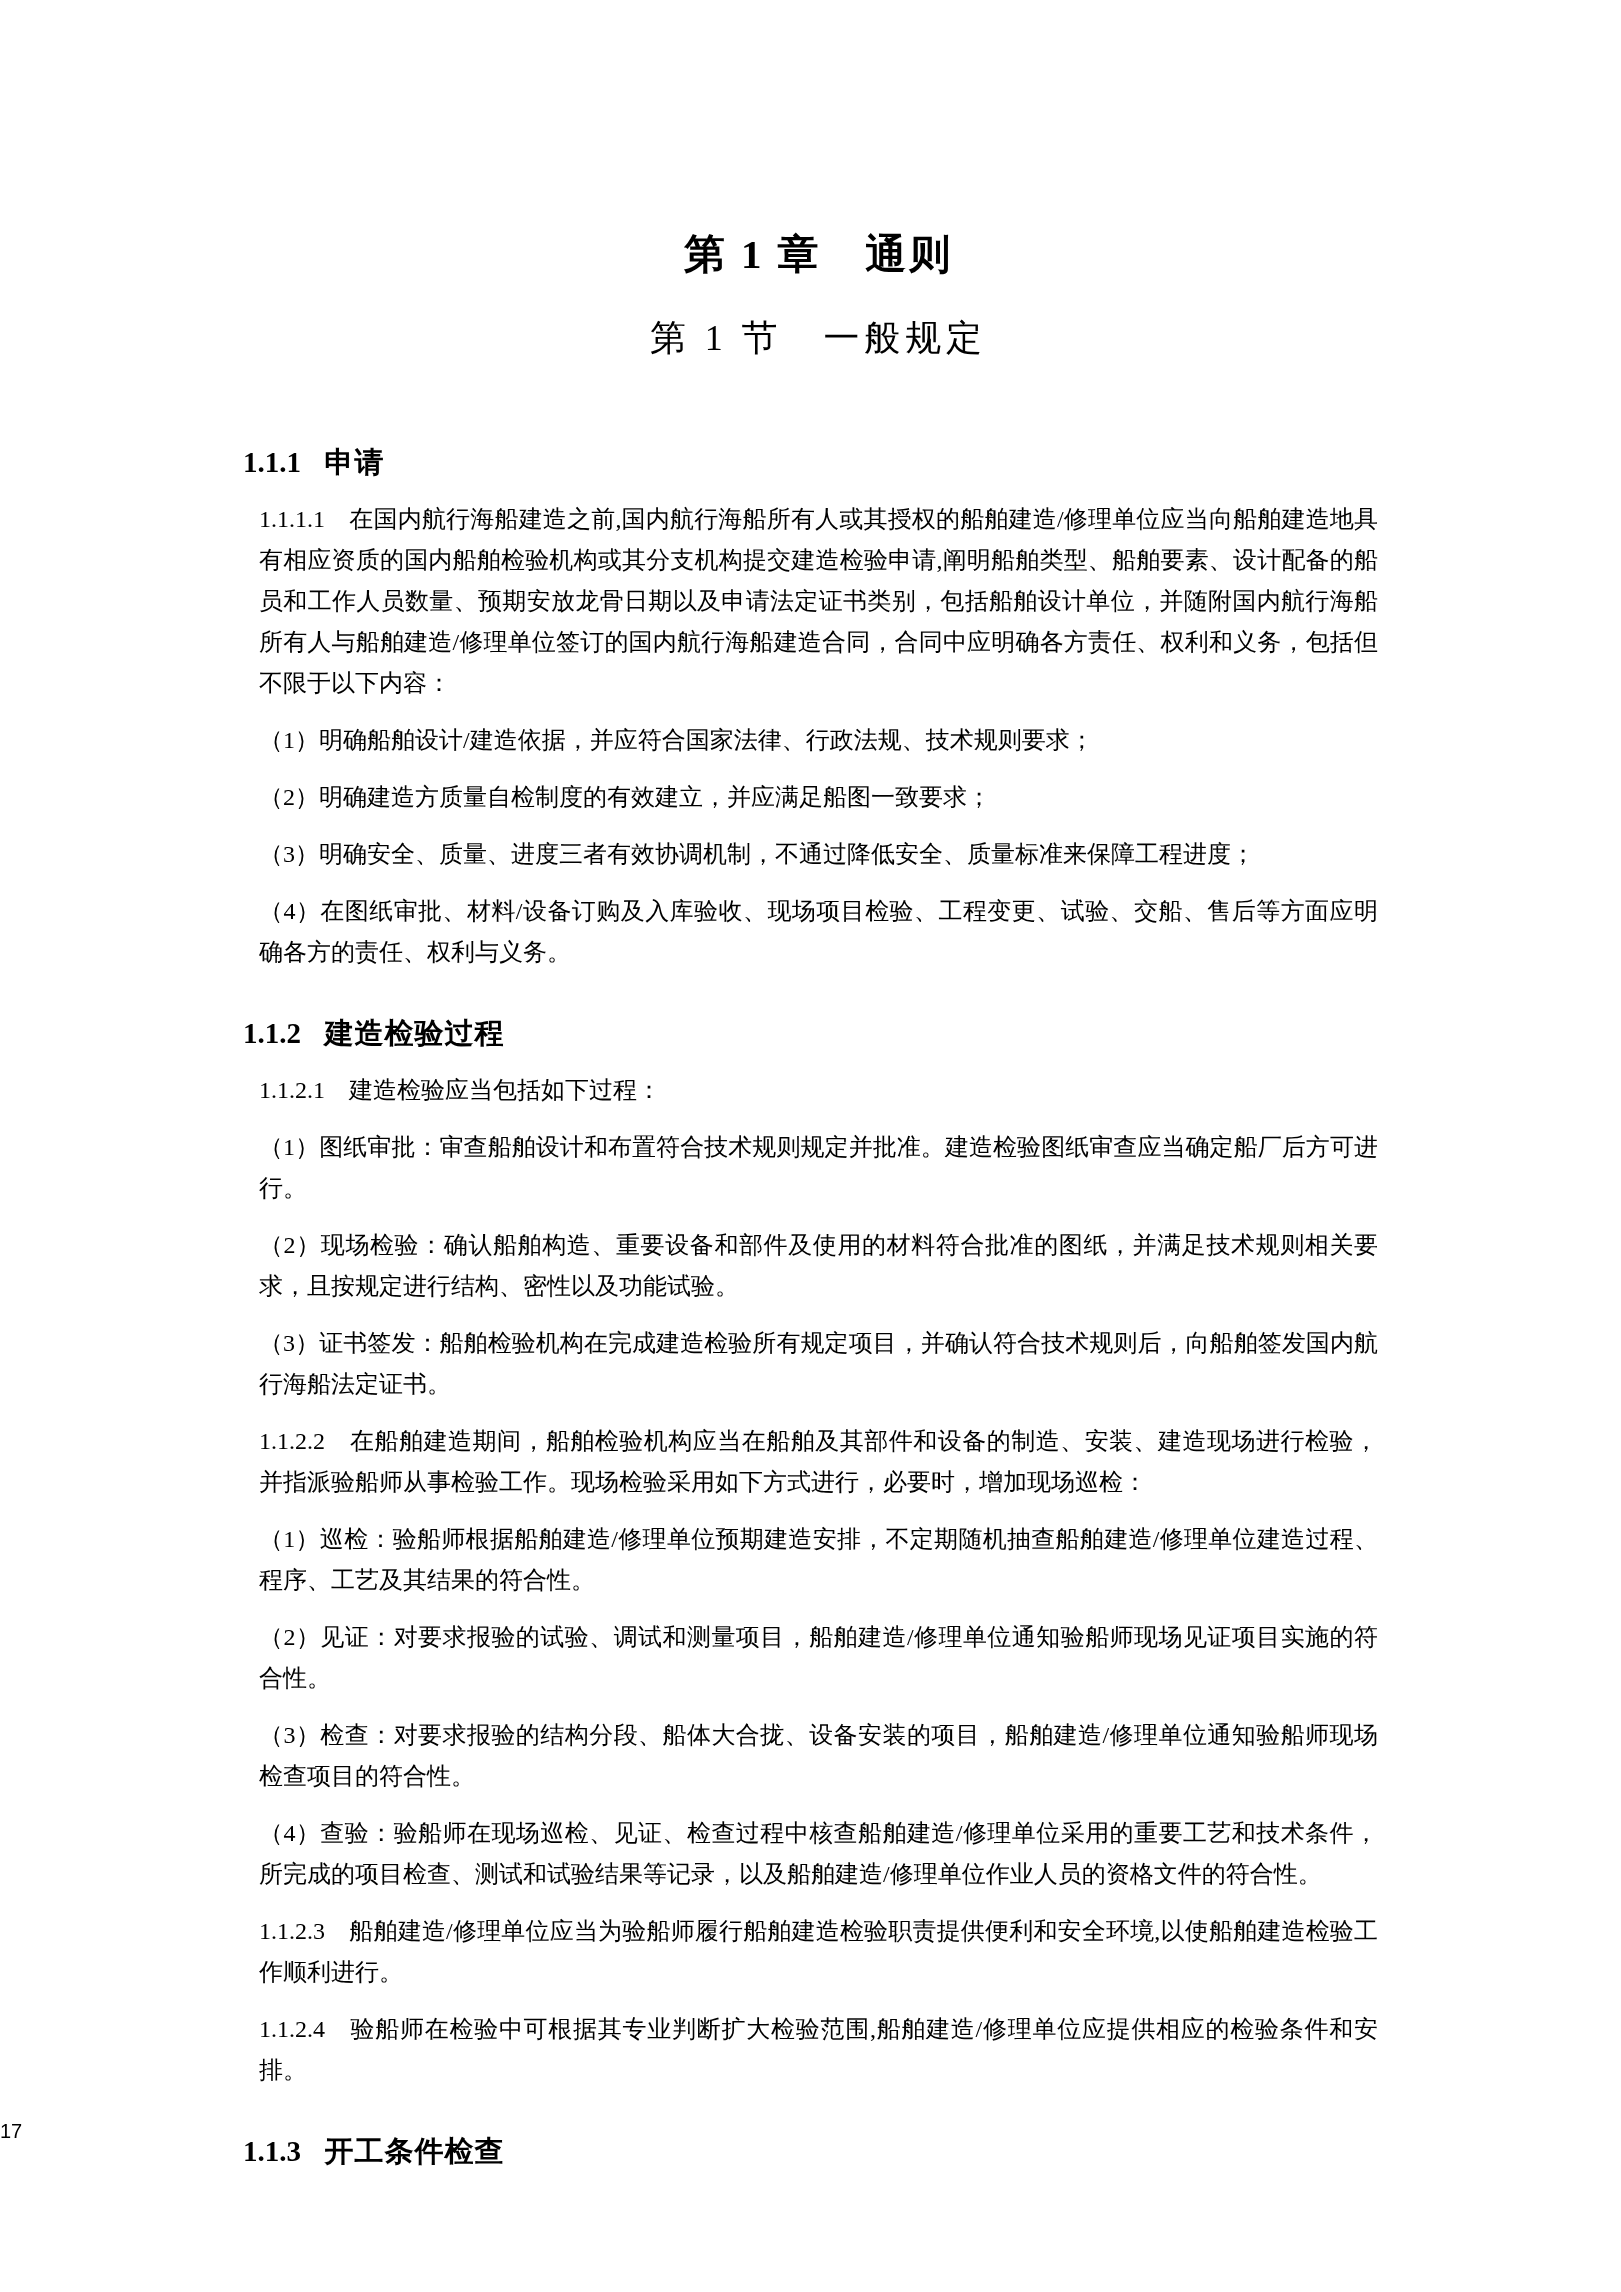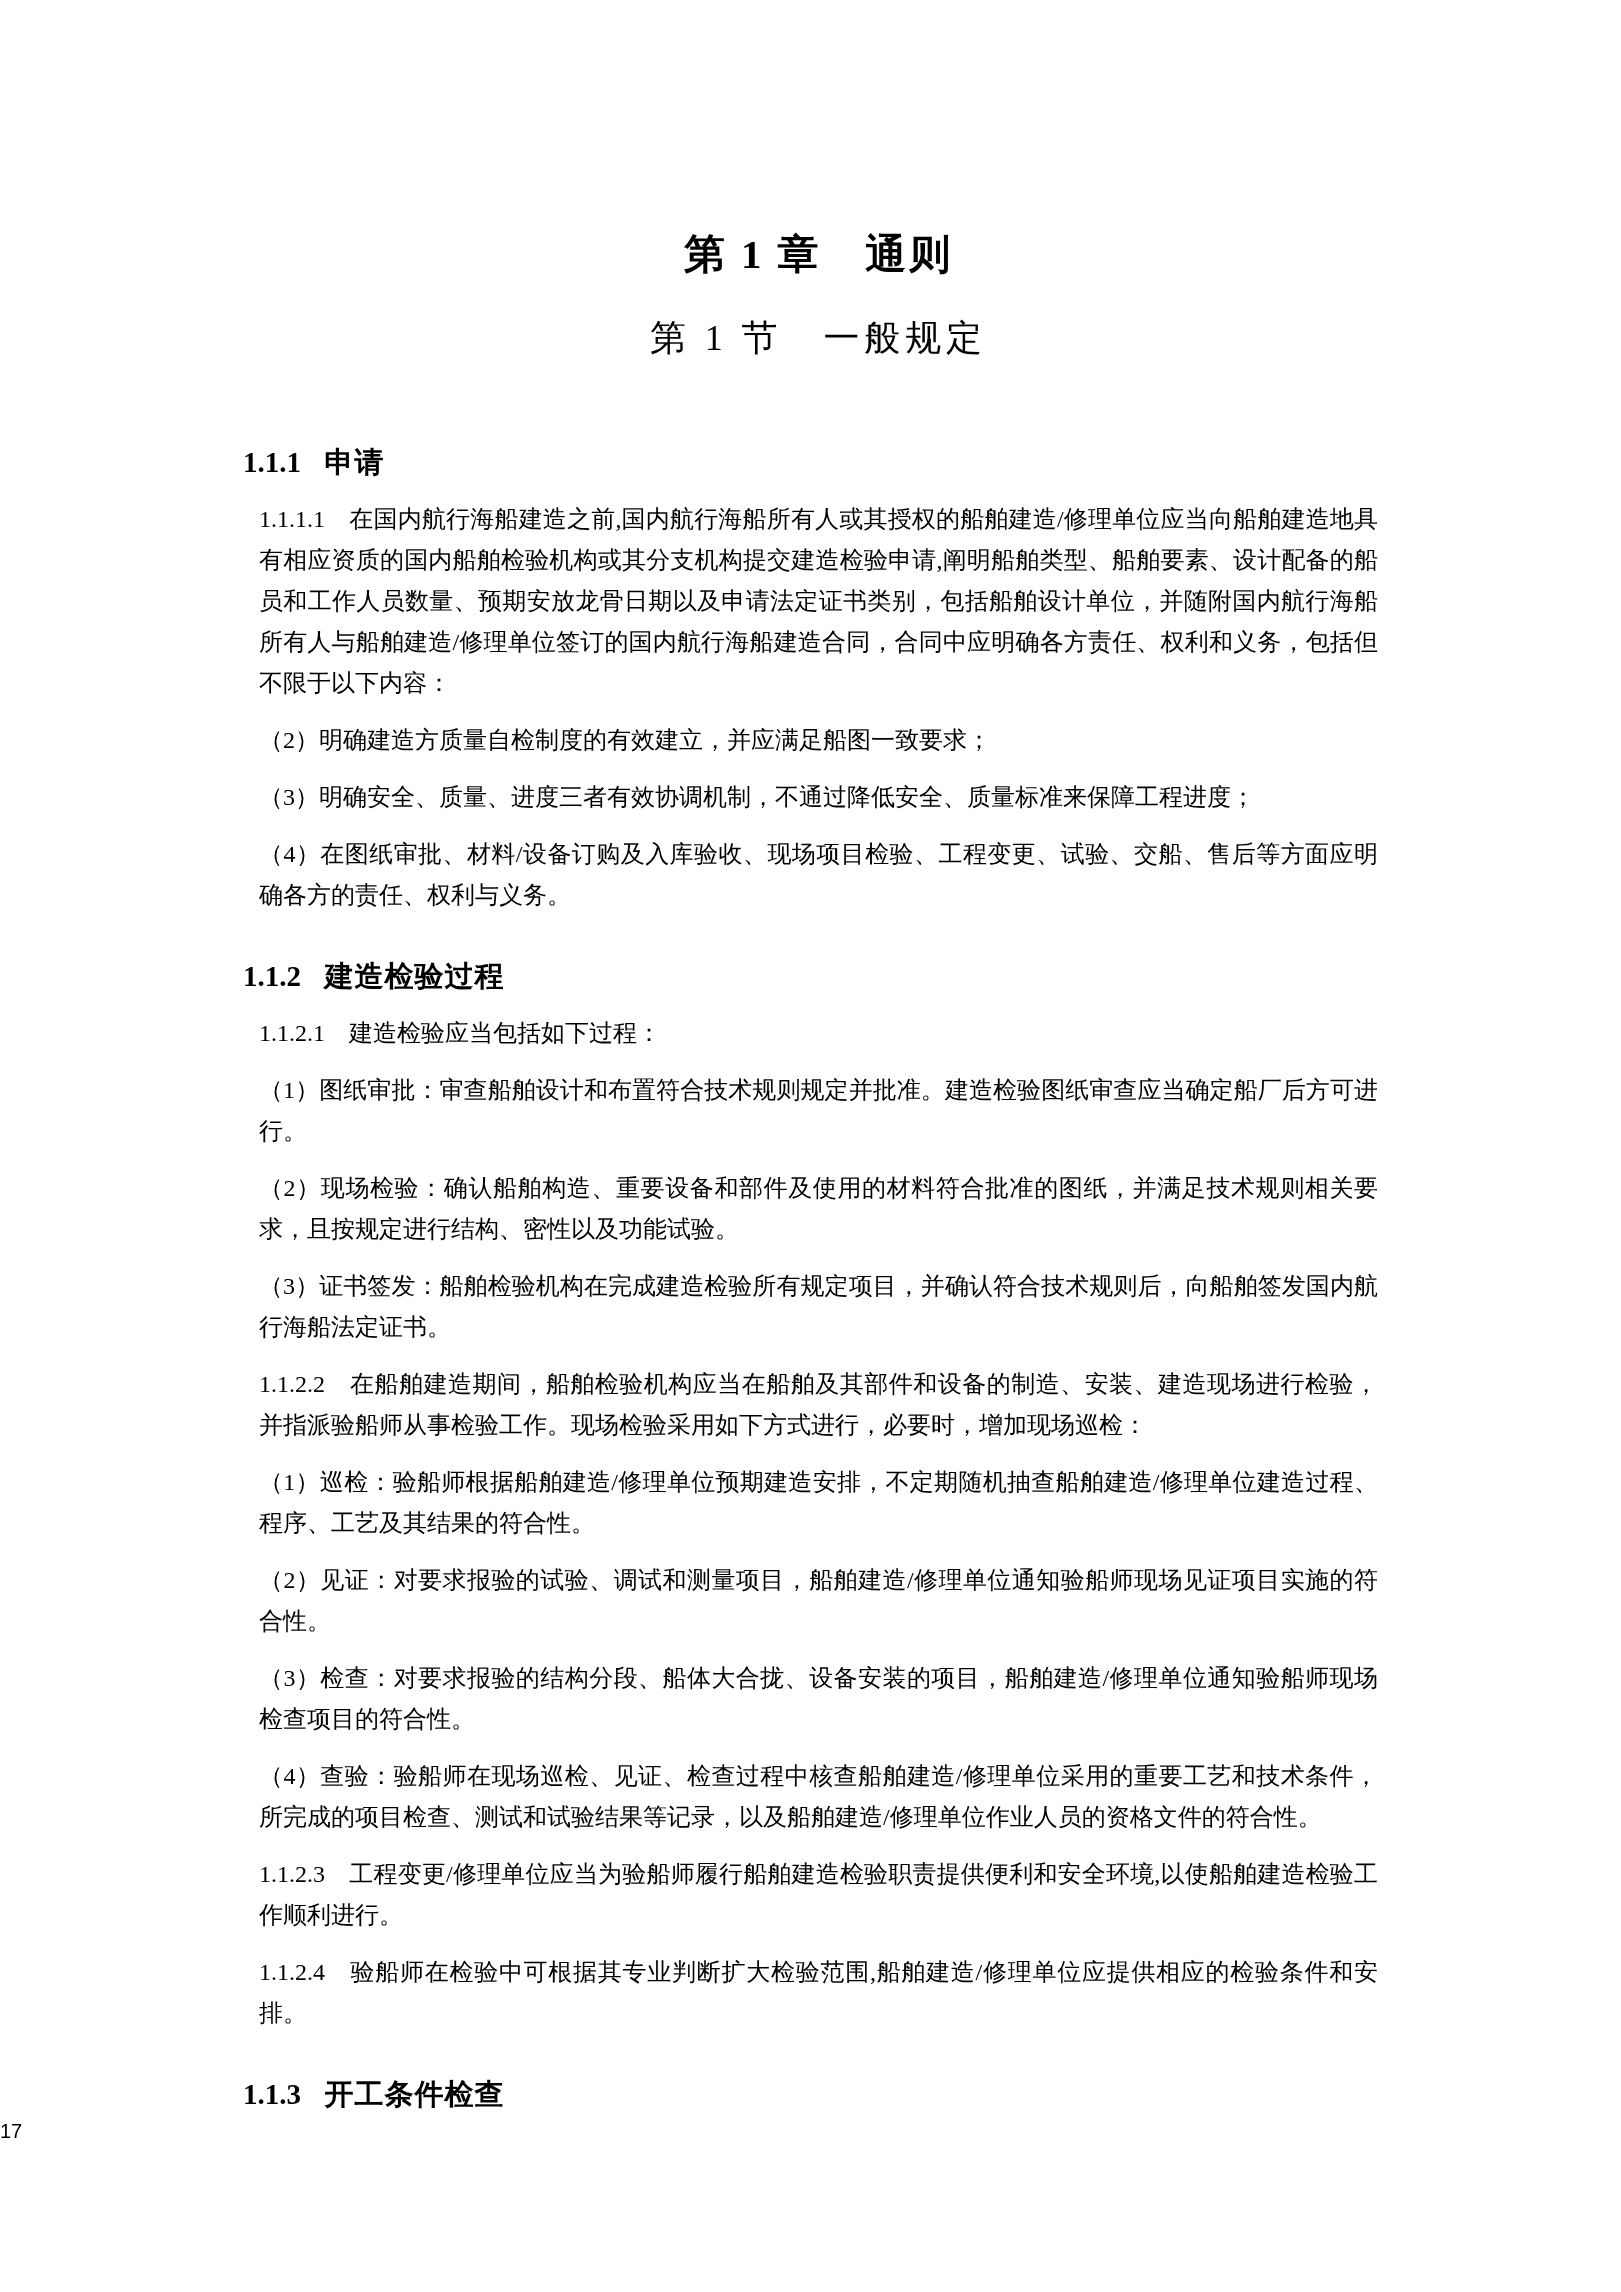--- a/index.html
+++ b/index.html
@@ -76,37 +76,38 @@
 
 <div class="page">
   <div class="content">
 
     <h1 class="chapter-title">第 1 章　通则</h1>
     <h2 class="section-title">第 1 节　一般规定</h2>
 
     <div class="doc-section first">
       <h3><span class="num">1.1.1</span><span>申请</span></h3>
       <p>1.1.1.1　在国内航行海船建造之前,国内航行海船所有人或其授权的船舶建造/修理单位应当向船舶建造地具有相应资质的国内船舶检验机构或其分支机构提交建造检验申请,阐明船舶类型、船舶要素、设计配备的船员和工作人员数量、预期安放龙骨日期以及申请法定证书类别，包括船舶设计单位，并随附国内航行海船所有人与船舶建造/修理单位签订的国内航行海船建造合同，合同中应明确各方责任、权利和义务，包括但不限于以下内容：</p>
+      <p>（1）明确船舶设计/建造依据，并应符合国家法律、行政法规、技术规则要求；</p>
       <p>（2）明确建造方质量自检制度的有效建立，并应满足船图一致要求；</p>
       <p>（3）明确安全、质量、进度三者有效协调机制，不通过降低安全、质量标准来保障工程进度；</p>
       <p>（4）在图纸审批、材料/设备订购及入库验收、现场项目检验、工程变更、试验、交船、售后等方面应明确各方的责任、权利与义务。</p>
     </div>
 
     <div class="doc-section">
       <h3><span class="num">1.1.2</span><span>建造检验过程</span></h3>
       <p>1.1.2.1　建造检验应当包括如下过程：</p>
       <p>（1）图纸审批：审查船舶设计和布置符合技术规则规定并批准。建造检验图纸审查应当确定船厂后方可进行。</p>
       <p>（2）现场检验：确认船舶构造、重要设备和部件及使用的材料符合批准的图纸，并满足技术规则相关要求，且按规定进行结构、密性以及功能试验。</p>
       <p>（3）证书签发：船舶检验机构在完成建造检验所有规定项目，并确认符合技术规则后，向船舶签发国内航行海船法定证书。</p>
       <p>1.1.2.2　在船舶建造期间，船舶检验机构应当在船舶及其部件和设备的制造、安装、建造现场进行检验，并指派验船师从事检验工作。现场检验采用如下方式进行，必要时，增加现场巡检：</p>
       <p>（1）巡检：验船师根据船舶建造/修理单位预期建造安排，不定期随机抽查船舶建造/修理单位建造过程、程序、工艺及其结果的符合性。</p>
       <p>（2）见证：对要求报验的试验、调试和测量项目，船舶建造/修理单位通知验船师现场见证项目实施的符合性。</p>
       <p>（3）检查：对要求报验的结构分段、船体大合拢、设备安装的项目，船舶建造/修理单位通知验船师现场检查项目的符合性。</p>
       <p>（4）查验：验船师在现场巡检、见证、检查过程中核查船舶建造/修理单位采用的重要工艺和技术条件，所完成的项目检查、测试和试验结果等记录，以及船舶建造/修理单位作业人员的资格文件的符合性。</p>
-      <p>1.1.2.3　工程变更/修理单位应当为验船师履行船舶建造检验职责提供便利和安全环境,以使船舶建造检验工作顺利进行。</p>
+      <p>1.1.2.3　船舶建造/修理单位应当为验船师履行船舶建造检验职责提供便利和安全环境,以使船舶建造检验工作顺利进行。</p>
       <p>1.1.2.4　验船师在检验中可根据其专业判断扩大检验范围,船舶建造/修理单位应提供相应的检验条件和安排。</p>
     </div>
 
     <div class="doc-section">
       <h3><span class="num">1.1.3</span><span>开工条件检查</span></h3>
     </div>
 
   </div>
 
   <div class="page-number">17</div>

